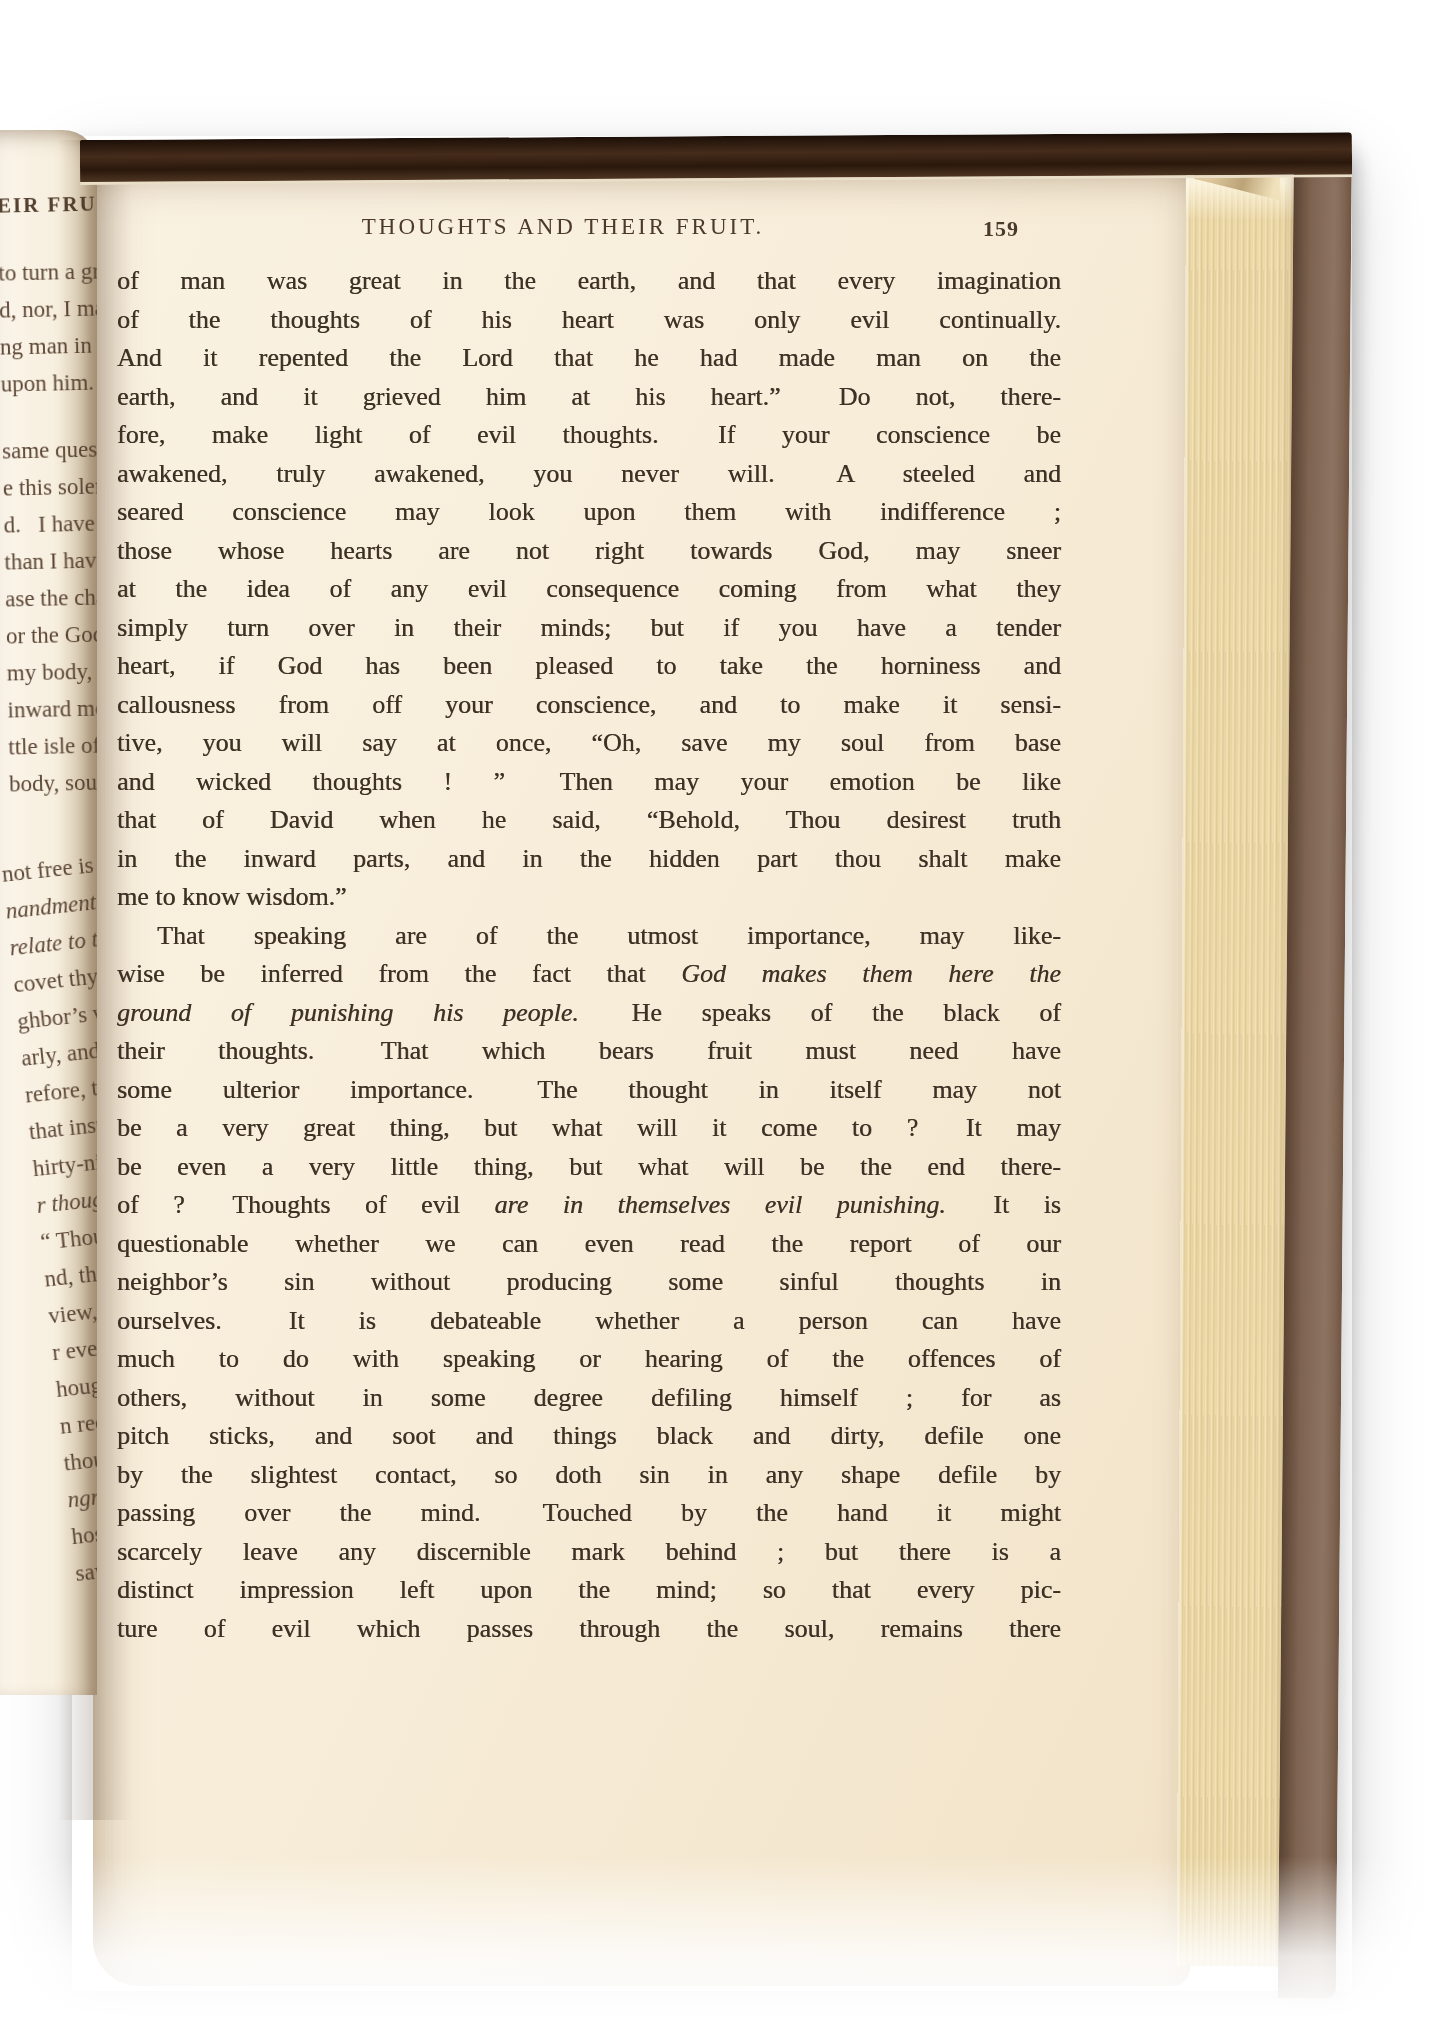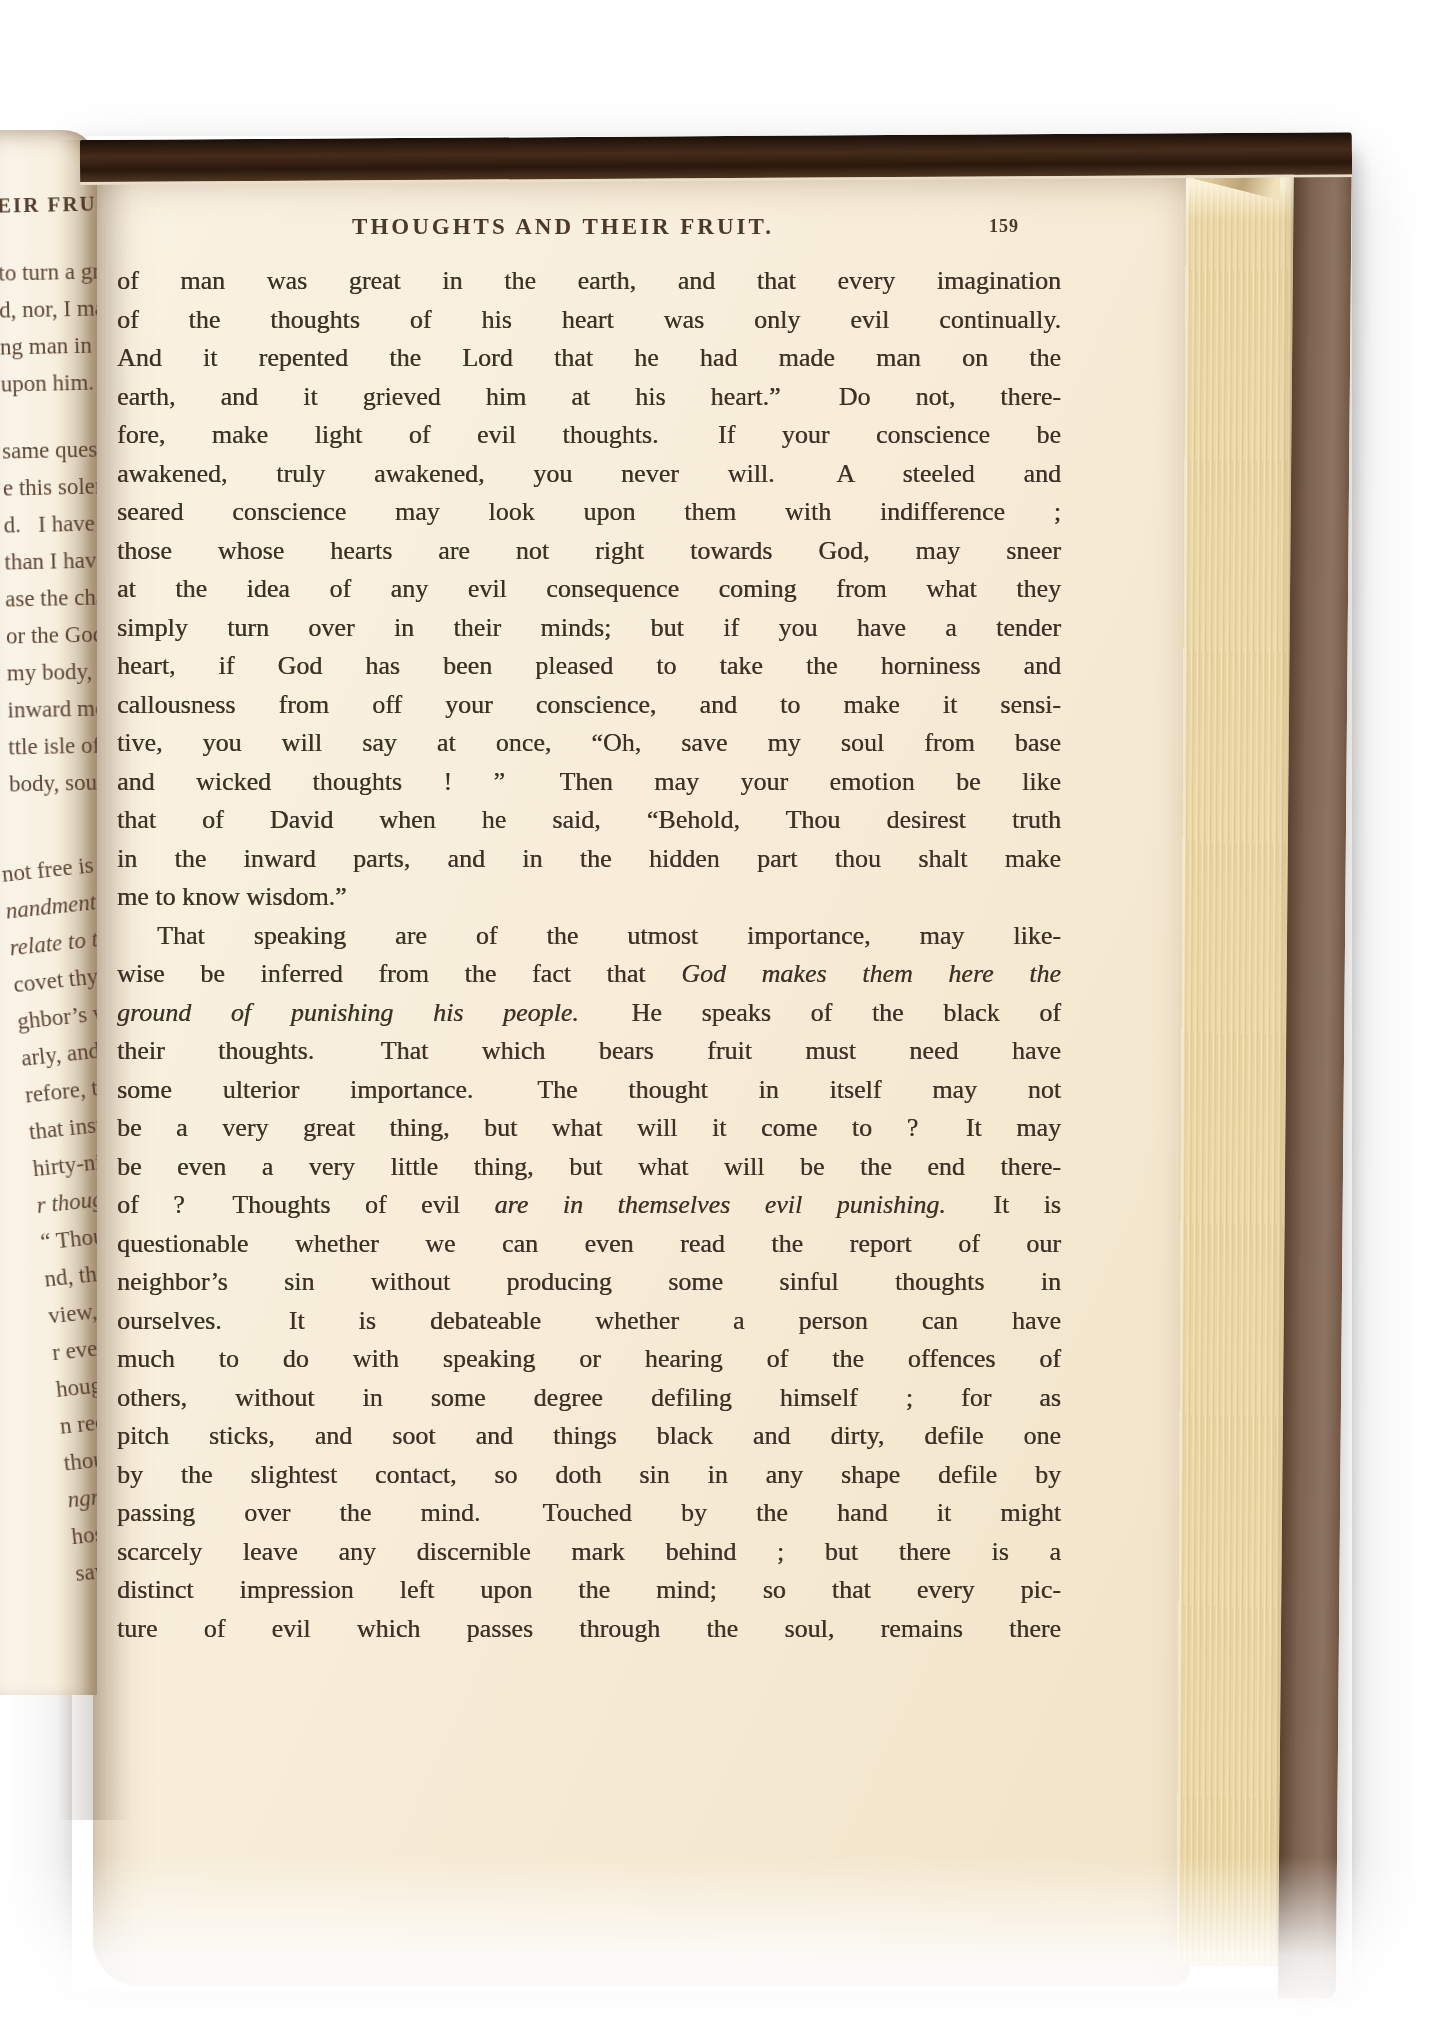--- a/index.html
+++ b/index.html
@@ -58,25 +58,25 @@
       inset 0 26px 45px -22px rgba(110,75,45,.38),
       inset 34px 0 55px -30px rgba(110,75,45,.33),
       inset -26px 0 45px -30px rgba(110,75,45,.20),
       inset 0 -45px 60px -40px rgba(110,75,45,.22);
     z-index:2;
   }
   .page-content{position:absolute;left:24px;top:44px;width:944px;}
   .page-header{position:relative;height:34px;margin-bottom:14px;}
   .running-title{
     text-align:center;transform:translateX(-26px);
-    font-weight:bold;font-size:23px;letter-spacing:3px;color:#4b392b;
+    font-weight:normal;font-size:23px;letter-spacing:3px;color:#4b392b;
   }
   .folio{
     position:absolute;right:42px;top:2px;
-    font-weight:bold;font-size:18px;letter-spacing:1px;color:#4b392b;
+    font-weight:bold;font-size:22px;letter-spacing:1px;color:#4b392b;
   }
   .text-lines{margin-top:14px;}
   .line{
     font-size:26px;line-height:38.5px;color:#3d3126;
     text-align:justify;text-align-last:justify;
     text-shadow:0.4px 0 0 rgba(61,49,38,.75);
   }
   .line.nojust{text-align-last:left;}
   .line.indent{text-indent:40px;}
   .it{font-style:italic;}

